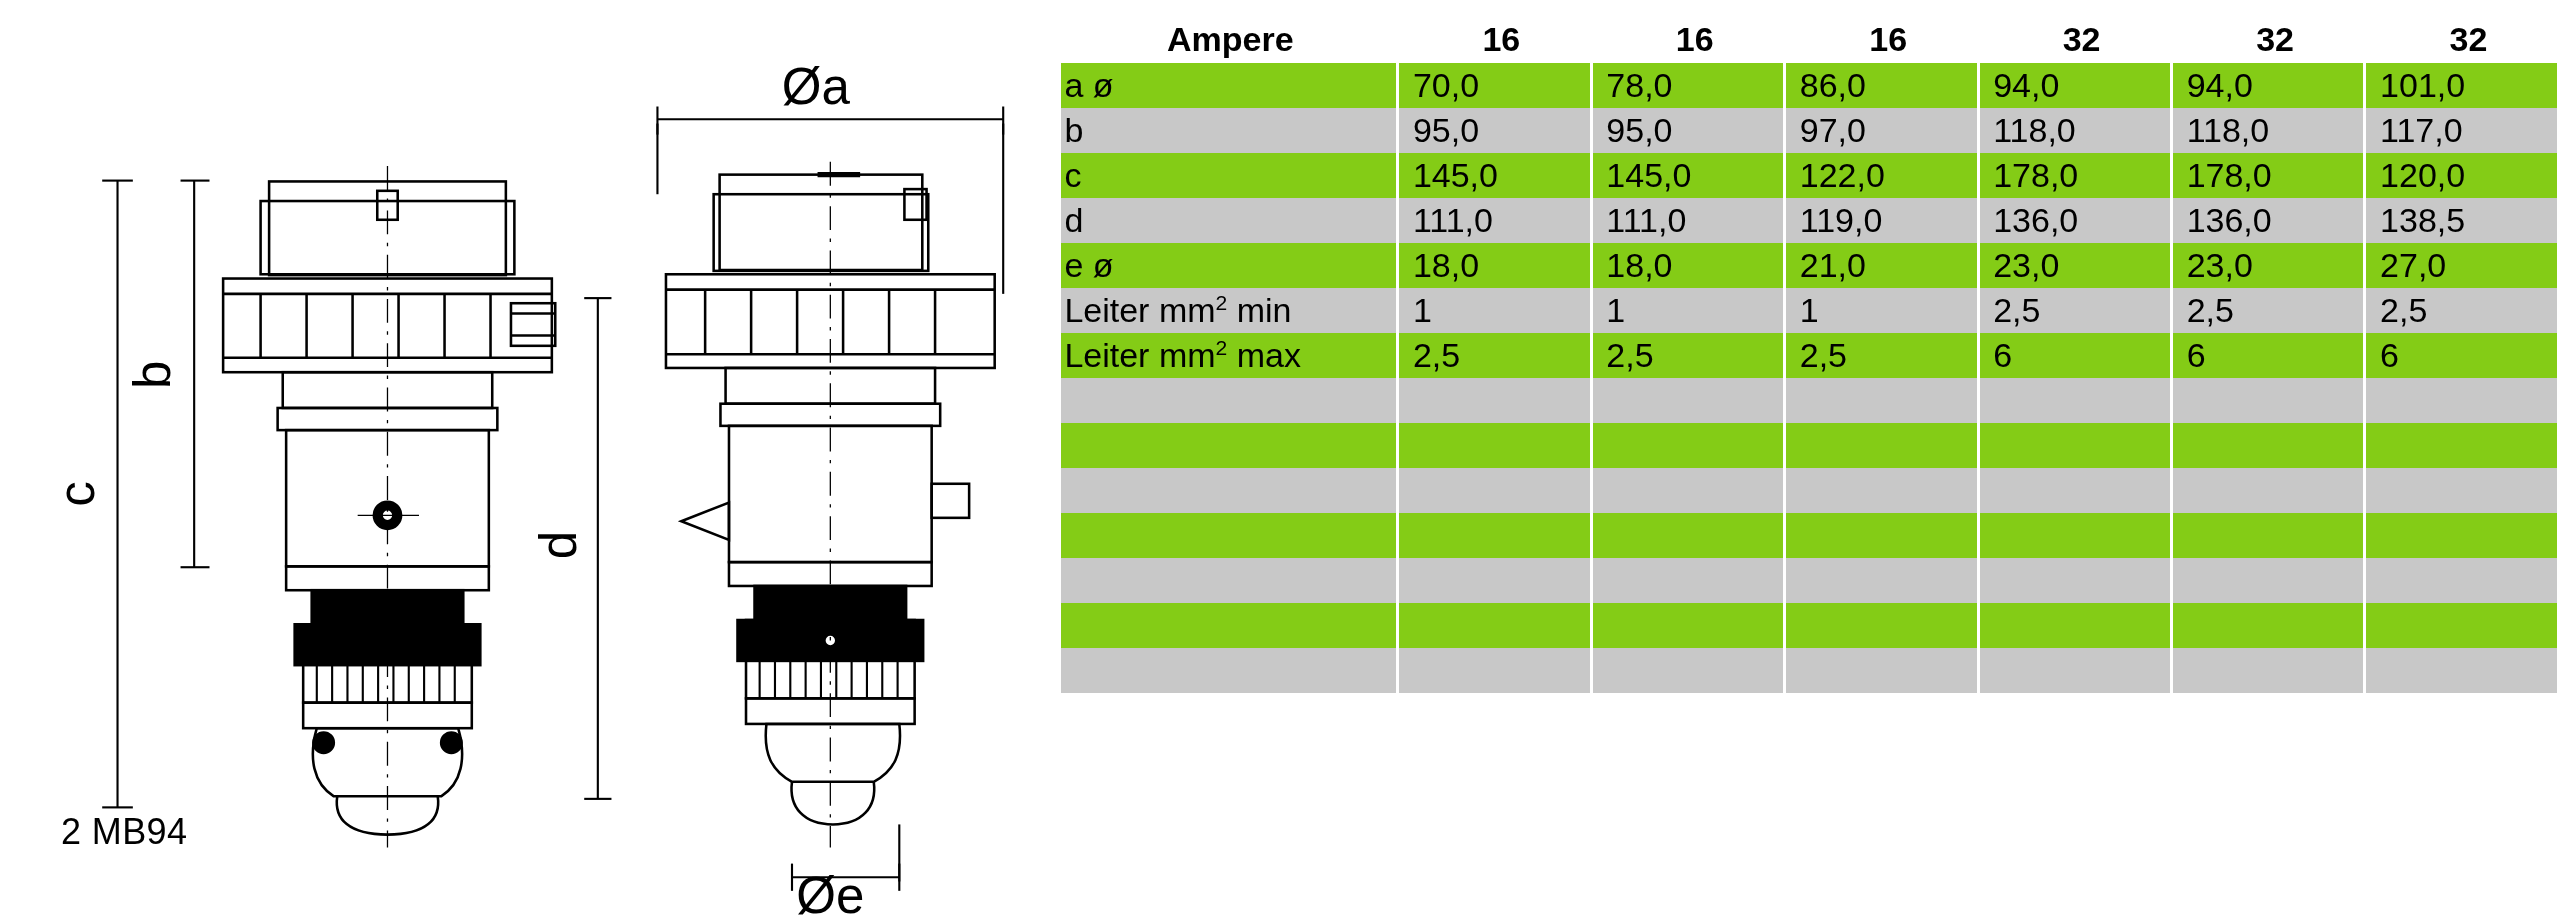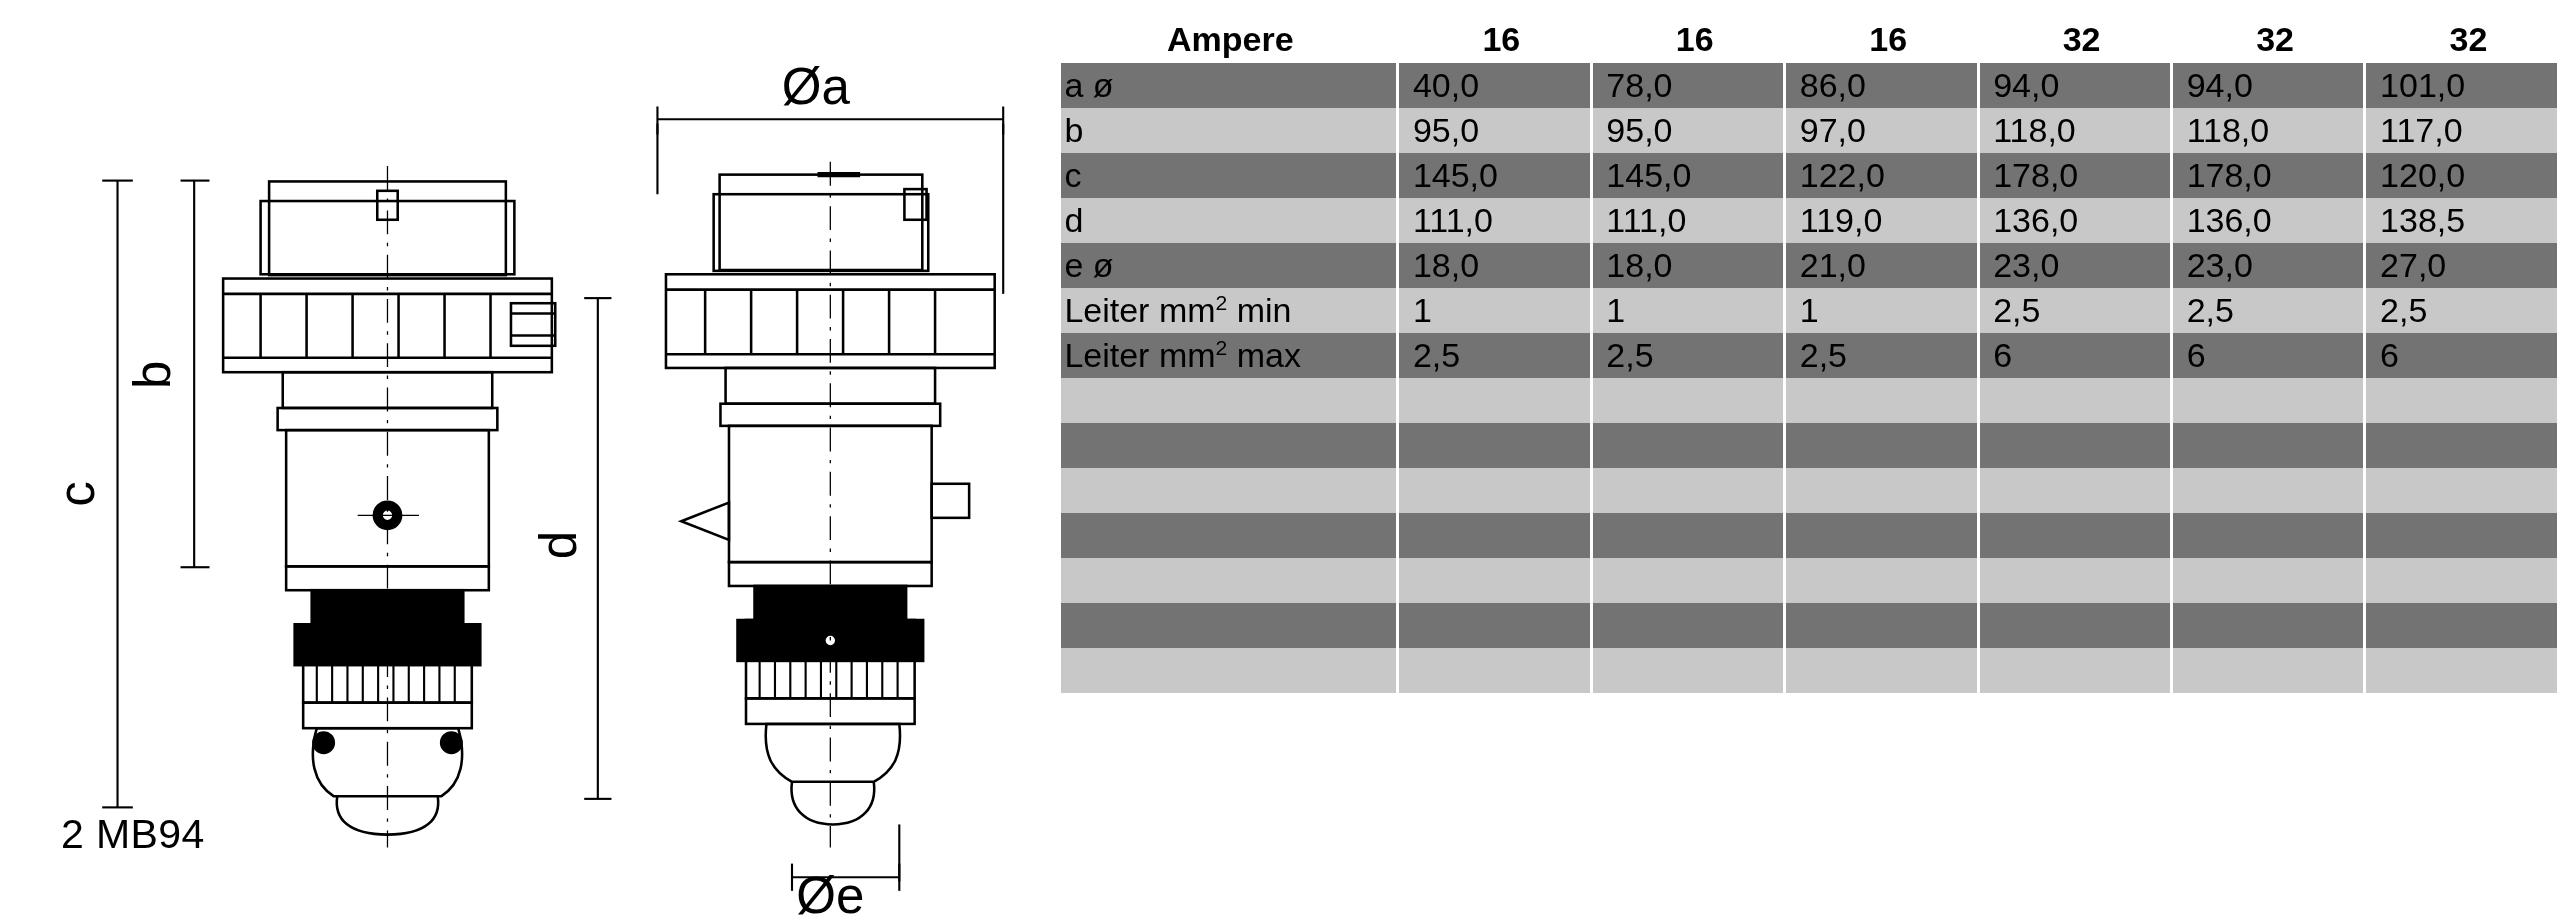--- a/index.html
+++ b/index.html
@@ -30,21 +30,21 @@
   }
   .drawing-svg {
     position: absolute;
     left: 0;
     top: 0;
   }
   .caption {
     position: absolute;
     left: 61px;
     top: 811px;
-    font-size: 41px;
+    font-size: 36px;
     letter-spacing: 0.4px;
     color: #000;
     white-space: nowrap;
   }
 
   
   .table-wrap {
     position: absolute;
     left: 1061px;
     top: 15.3px;
@@ -75,21 +75,21 @@
   table.spec tr.head td {
     font-weight: bold;
     background: #ffffff;
     text-align: center;
   }
   table.spec tr.head.first td { height: 48px; line-height: 48px; }
   table.spec tr.shade td {
     background: #c8c8c8;
   }
   table.spec tr.plain td {
-    background: #737373;
+    background: #84cc16;
   }
   table.spec td.label {
     padding-left: 3.4px;
   }
   table.spec tr.empty td {
     height: 45px;
     line-height: 45px;
   }
   sup {
     font-size: 0.62em;
@@ -267,21 +267,21 @@
           <td>16</td>
           <td>16</td>
           <td>16</td>
           <td>32</td>
           <td>32</td>
           <td>32</td>
         </tr>
 
         <tr class="plain">
           <td class="label">a ø</td>
-          <td>40,0</td>
+          <td>70,0</td>
           <td>78,0</td>
           <td>86,0</td>
           <td>94,0</td>
           <td>94,0</td>
           <td>101,0</td>
         </tr>
         <tr class="shade">
           <td class="label">b</td>
           <td>95,0</td>
           <td>95,0</td>

